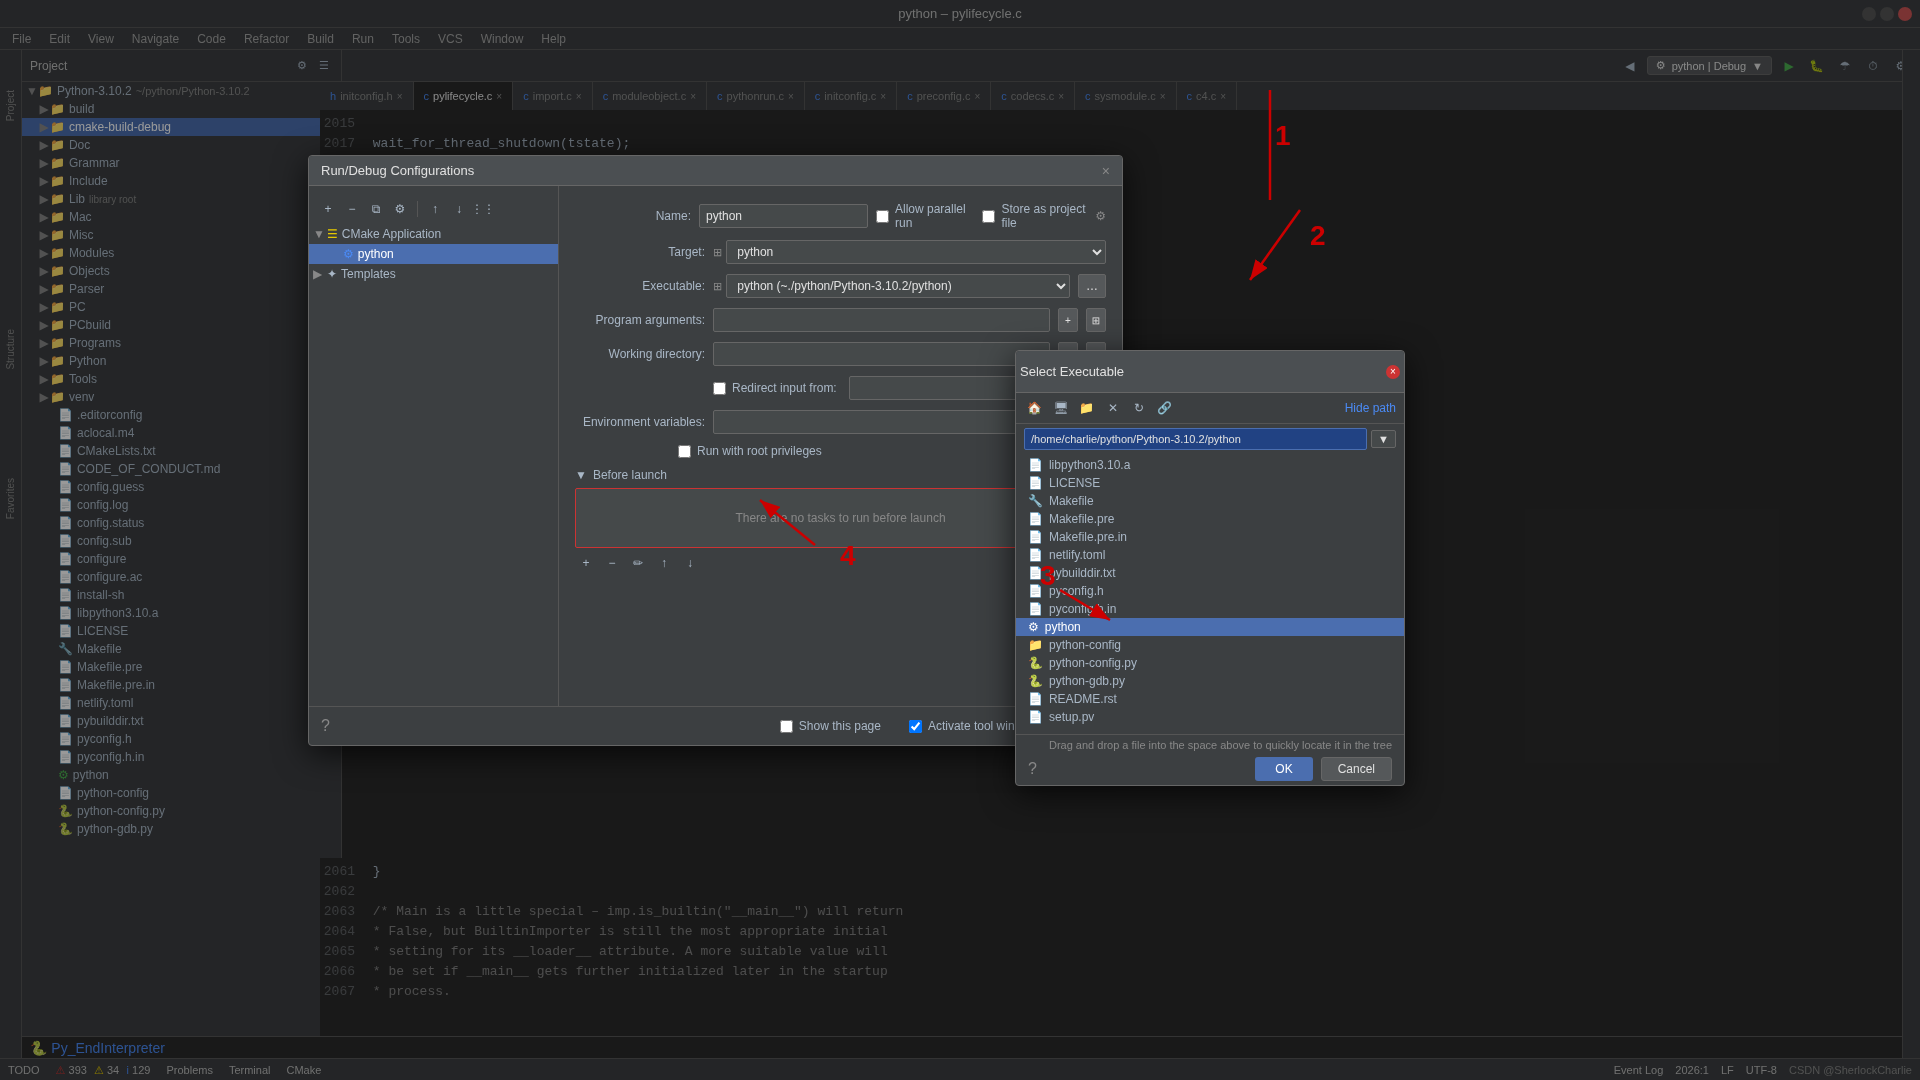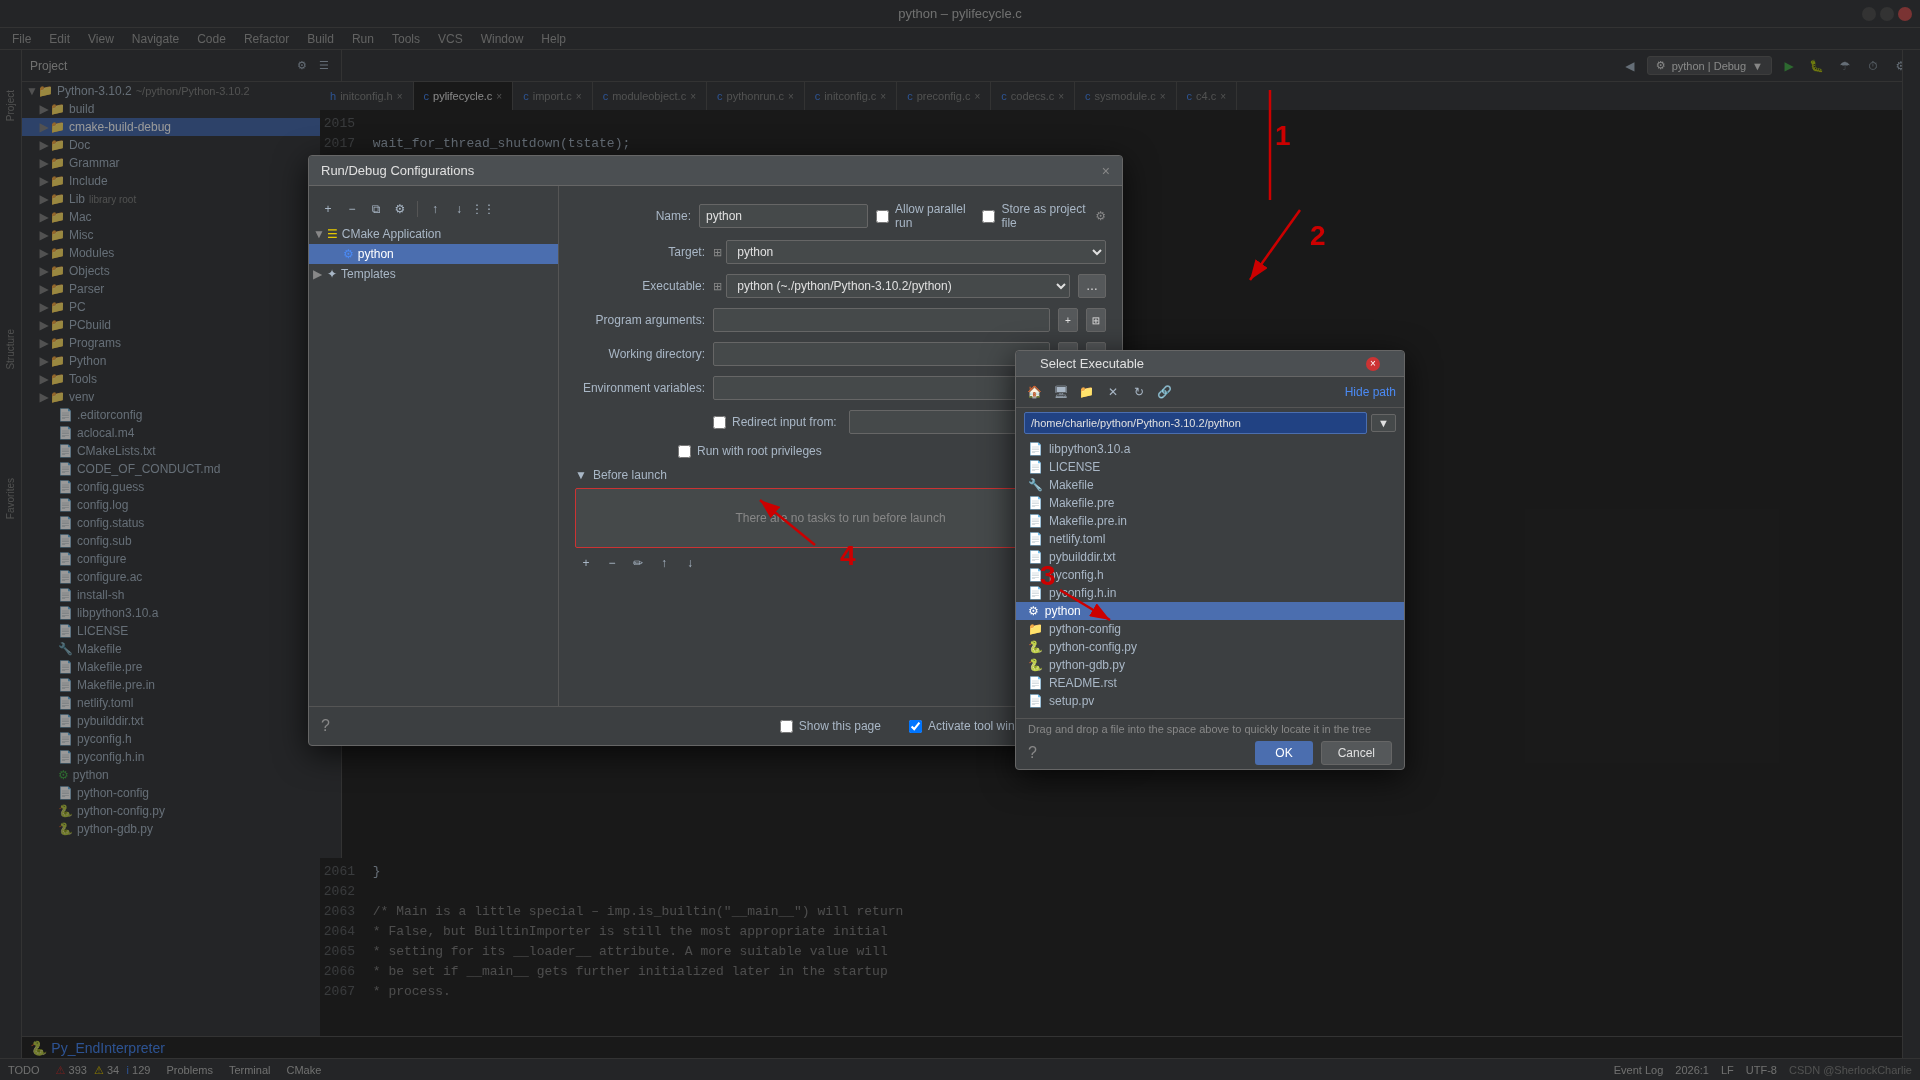--- a/index.html
+++ b/index.html
@@ -421,25 +421,25 @@
       left: 1015px;
       width: 390px;
       background: #3c3f41;
       border: 1px solid #666;
       border-radius: 4px;
       box-shadow: 0 8px 32px rgba(0,0,0,0.7);
       z-index: 300;
     }
 
     .exec-title-bar {
-      height: 26px;
+      height: 42px;
       background: #4b4f52;
       display: flex;
       align-items: center;
-      padding: 0 24px;
+      padding: 0 4px;
       justify-content: space-between;
       border-bottom: 1px solid #666;
       border-radius: 4px 4px 0 0;
     }
 
     .exec-toolbar {
       display: flex;
       align-items: center;
       padding: 4px 8px;
       gap: 4px;
@@ -483,20 +483,21 @@
     .exec-footer {
       padding: 4px 12px;
       border-top: 1px solid #555;
       display: flex;
       flex-direction: column;
       gap: 6px;
     }
     .exec-hint {
       color: #888;
       font-size: 11px;
+      text-align: right;
     }
     .exec-buttons {
       display: flex;
       justify-content: space-between;
       align-items: center;
     }
 
     .btn-cancel {
       background: #55585a;
       color: #e0e0e0;
@@ -1026,30 +1027,30 @@
       </div>
 
       <div class="form-row">
         <span class="form-label">Working directory:</span>
         <input class="form-input" type="text" style="flex: 1 1 0%;">
         <button class="btn-expand">+</button>
         <button class="btn-expand">⊞</button>
       </div>
 
       <div class="form-row">
-        <span class="form-label">Environment variables:</span>
-        <input class="form-input" type="text" style="flex: 1 1 0%;">
-      </div>
-
-      <div class="form-row">
         <label class="form-checkbox" style="margin-left:138px;">
           <input type="checkbox" style="">
           <span>Redirect input from:</span>
         </label>
         <input class="form-input" type="text" style="flex: 1 1 0%; margin-left: 4px;">
+      </div>
+
+      <div class="form-row">
+        <span class="form-label">Environment variables:</span>
+        <input class="form-input" type="text" style="flex: 1 1 0%;">
       </div>
 
       <div class="form-row">
         <label class="form-checkbox" style="margin-left:103px;">
           <input type="checkbox" style="">
           <span>Run with root privileges</span>
         </label>
       </div>
 
       <div class="before-launch-section">

